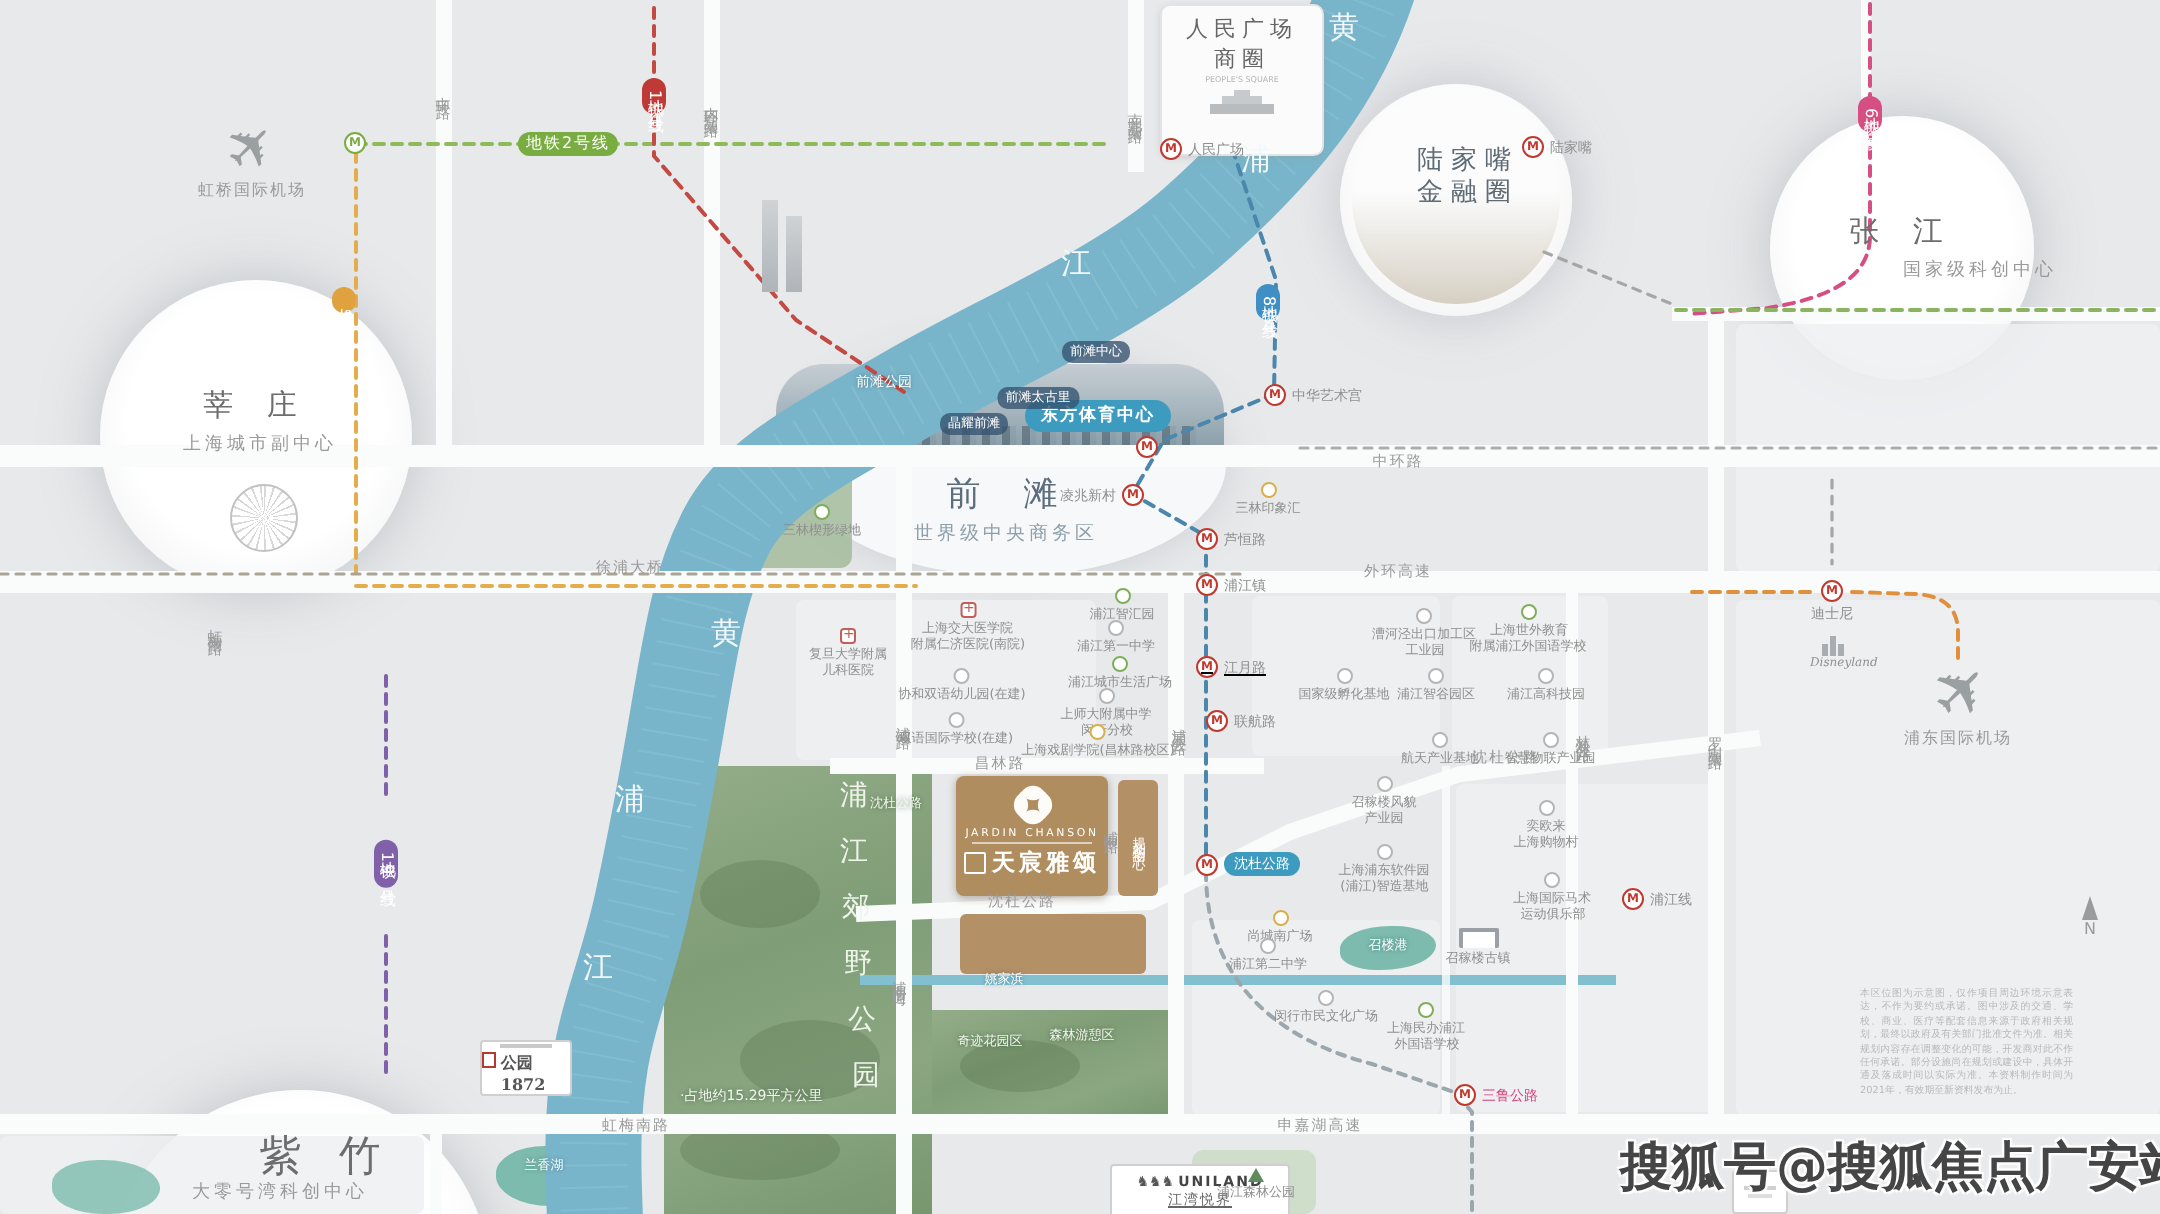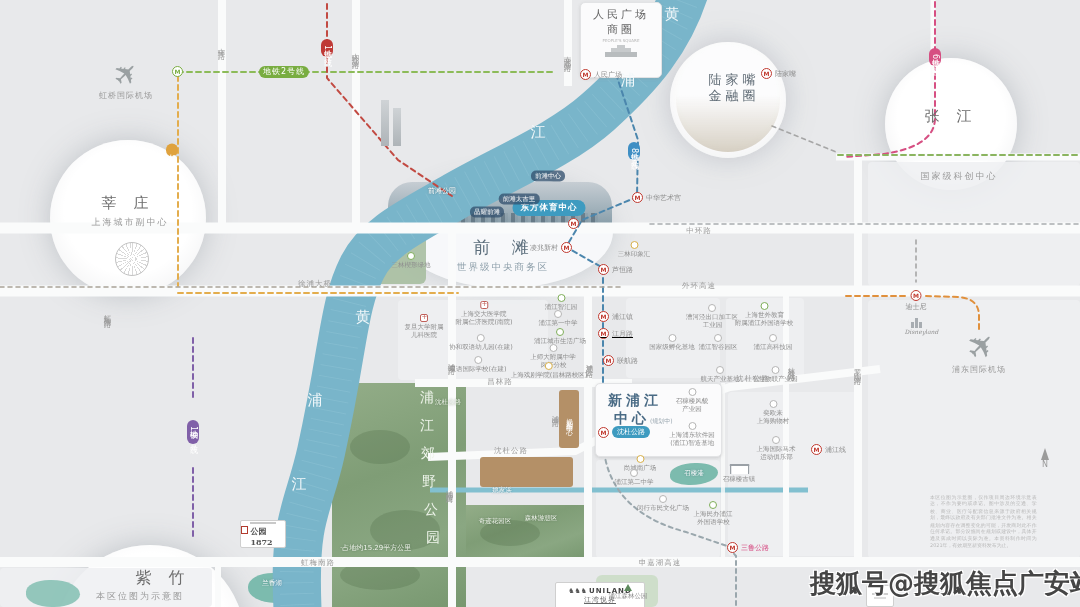--- a/index.html
+++ b/index.html
@@ -166,25 +166,25 @@
     </g>
   </svg>
 
   <div class="hub" style="left:50px;top:140px;width:156px;height:156px;"></div>
   <div class="hub-title ovl" style="left:128px;top:203px;font-size:15px;">莘 庄</div>
   <div class="hub-sub ovl" style="left:130px;top:222px;">上海城市副中心</div>
   <div class="medal"></div>
 
   <div class="hub" style="left:885px;top:58px;width:132px;height:132px;"></div>
   <div class="hub-title ovl" style="left:951px;top:116px;font-size:15px;">张 江</div>
-  <div class="hub-sub ovl" style="left:959px;top:135px;margin-top:41px;">国家级科创中心</div>
+  <div class="hub-sub ovl" style="left:990px;top:135px;">国家级科创中心</div>
 
   <div class="hub" style="left:55px;top:545px;width:190px;height:190px;"></div>
-  <div class="hub-title ovl" style="left:163px;top:578px;font-size:16px;">紫 竹</div>
-  <div class="hub-sub ovl" style="left:140px;top:596px;">本区位图为示意图</div>
+  <div class="hub-title ovl" style="left:163px;top:578px;font-size:21px;">紫 竹</div>
+  <div class="hub-sub ovl" style="left:140px;top:596px;">大零号湾科创中心</div>
 
   <div class="hub" style="left:670px;top:42px;width:116px;height:116px;opacity:.9;"></div>
   <div class="lj-sky" style="left:676px;top:48px;width:104px;height:104px;">
       <div class="grad"></div>
     </div>
   <div class="hub-title ovl" style="left:734px;top:80px;font-size:13px;letter-spacing:4px;color:#5f6b75;">陆家嘴</div>
   <div class="hub-title ovl" style="left:734px;top:96px;font-size:13px;letter-spacing:4px;color:#5f6b75;">金融圈</div>
 
   <div class="ellipse" style="left:398px;top:176px;width:215px;height:112px;"></div>
   <div class="hub-title ovl" style="left:505px;top:247px;font-size:17px;letter-spacing:8px;color:#5c6e7c;">前 滩</div>
@@ -194,28 +194,35 @@
     <div class="serif" style="text-align:center;margin-top:4px;font-size:11px;letter-spacing:3px;color:#666;">人民广场</div>
     <div class="serif" style="text-align:center;font-size:11px;letter-spacing:3px;color:#666;">商圈</div>
     <div style="text-align:center;font-size:5px;color:#b5b5b5;transform:scale(.8);">PEOPLE'S SQUARE</div>
     <svg width="36" height="14" style="display:block;margin:1px auto 0;">
       <rect x="2" y="8" width="32" height="5" fill="#b8bcbe"></rect>
         <rect x="8" y="4" width="20" height="4" fill="#c7cacc"></rect>
         <rect x="14" y="1" width="8" height="3" fill="#c7cacc"></rect>
     </svg>
   </div>
 
-  <div class="white-card" style="left:595px;top:383px;width:125px;height:72px;">
-    <div class="serif" style="margin:8px 0 0 12px;font-size:14px;font-weight:bold;letter-spacing:4px;color:#4a6b85;">新浦江</div>
-    <div style="display:flex;align-items:baseline;margin-left:18px;">
-      <span class="serif" style="font-size:14px;font-weight:bold;letter-spacing:4px;color:#4a6b85;">中心</span>
-      <span style="font-size:6px;color:#9aa7b0;">(规划中)</span>
-    </div>
-  </div>
-
+
+  <div class="prop-card">
+    <div class="prop-logo">
+      <span class="petal" style="left:7px;top:0;transform:rotate(45deg);"></span>
+      <span class="petal" style="left:13px;top:6px;transform:rotate(135deg);"></span>
+      <span class="petal" style="left:7px;top:12px;transform:rotate(225deg);"></span>
+      <span class="petal" style="left:1px;top:6px;transform:rotate(315deg);"></span>
+    </div>
+    <div class="prop-en">JARDIN CHANSON</div>
+    <div class="prop-div"></div>
+    <div class="prop-name">
+      <span class="mini-seal"></span>
+      <span>天宸雅颂</span>
+    </div>
+  </div>
   <div class="prop-strip">规划购物中心</div>
   <div class="tan2"></div>
 
   <div class="plane" style="left:126px;top:74px;">✈</div>
   <div class="apt-label" style="left:126px;top:95px;">虹桥国际机场</div>
   <div class="plane" style="left:981px;top:346px;font-size:34px;">✈</div>
   <div class="apt-label" style="left:979px;top:369px;">浦东国际机场</div>
 
   <div class="castle">
     <div class="ct">
@@ -296,21 +303,21 @@
         <span class="st-label">中华艺术宫</span>
       </div>
       <div class="station st-left" style="position: absolute; left: 566px; top: 247px;">
         <span class="m-icon">M</span>
         <span class="st-label">凌兆新村</span>
       </div>
       <div class="station st-right" style="position: absolute; left: 603px; top: 269px;">
         <span class="m-icon">M</span>
         <span class="st-label">芦恒路</span>
       </div>
-      <div class="station st-right" style="position: absolute; left: 603px; top: 316px;">
+      <div class="station st-right" style="position: absolute; left: 603px; top: 292px;">
         <span class="m-icon">M</span>
         <span class="st-label">浦江镇</span>
       </div>
       <div class="station st-right" style="position: absolute; left: 603px; top: 333px; text-decoration: underline;">
         <span class="m-icon">M</span>
         <span class="st-label">江月路</span>
       </div>
       <div class="station st-right" style="position: absolute; left: 608px; top: 360px;">
         <span class="m-icon">M</span>
         <span class="st-label">联航路</span>

